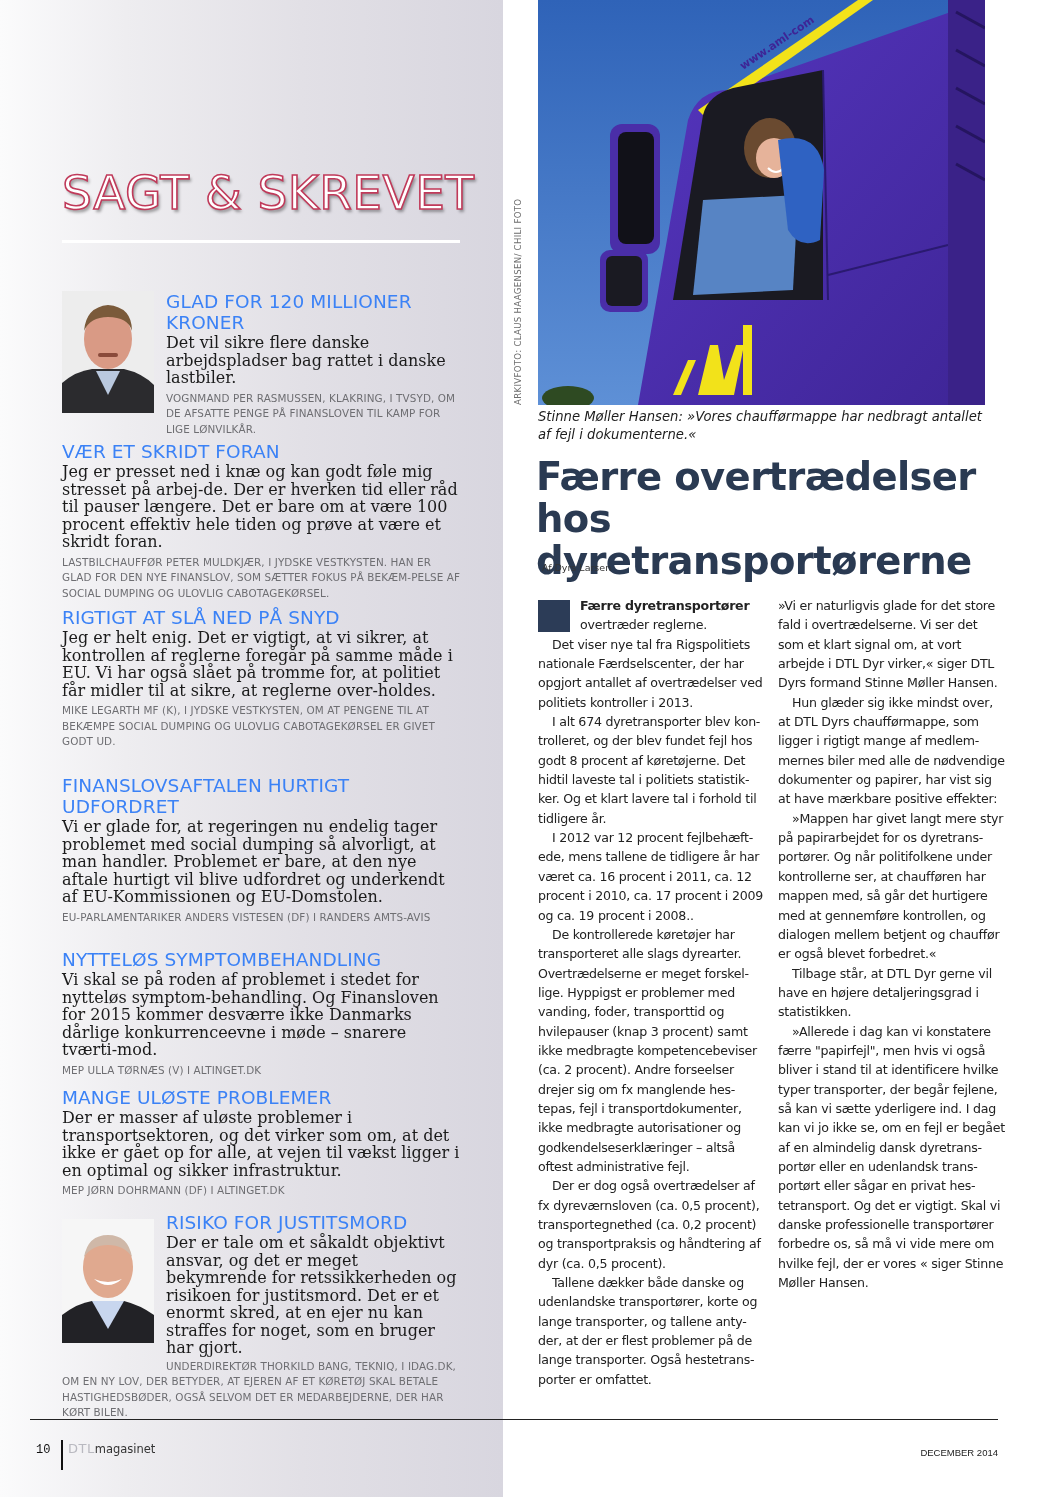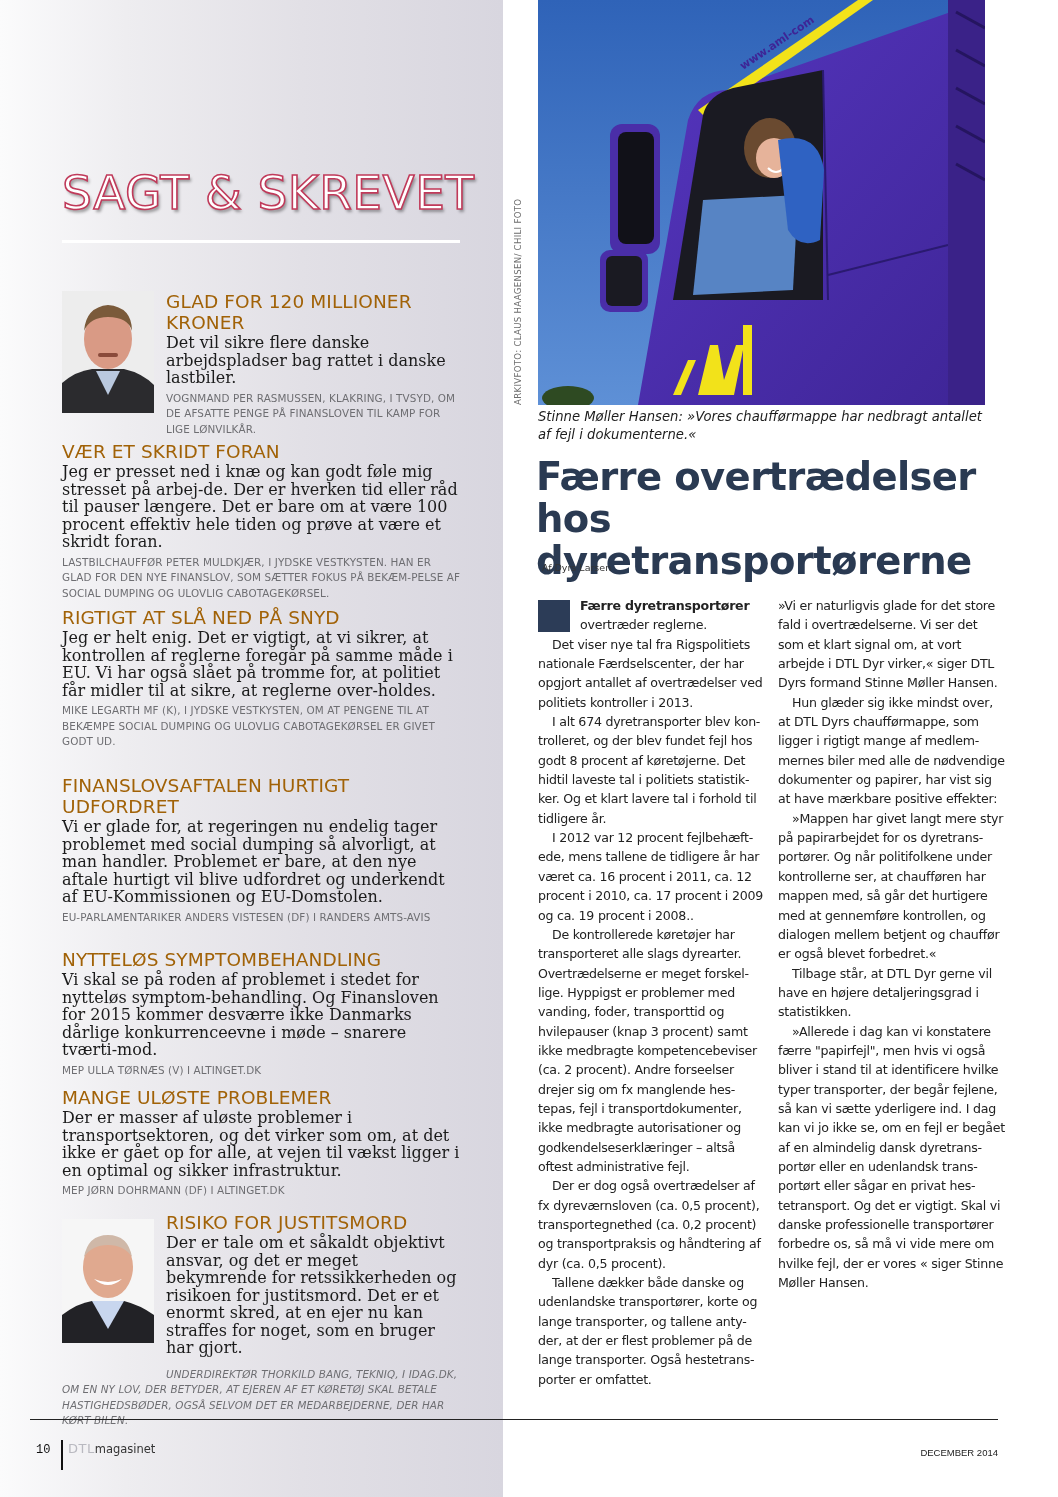--- a/index.html
+++ b/index.html
@@ -18,21 +18,21 @@
     -webkit-text-stroke: 1.6px #c03a5a;
     text-shadow: 2px 3px 3px rgba(0,0,0,0.35);
   }
   .section-rule {
     position: absolute; left: 62px; top: 240px; width: 398px; height: 3px; background: #ffffff;
   }
 
   .quote { position: absolute; left: 62px; width: 400px; }
   .quote .qtitle {
     font-family: "DejaVu Sans", sans-serif; font-weight: normal; font-size: 18.5px;
-    line-height: 21px; color: #a16207; letter-spacing: 0.1px; text-transform: uppercase;
+    line-height: 21px; color: #3b82f6; letter-spacing: 0.1px; text-transform: uppercase;
   }
   .quote .qbody {
     font-family: "DejaVu Serif", serif; font-size: 16px; line-height: 17.5px; color: #1b1b1b;
     margin-top: 1px;
   }
   .quote .qsrc {
     font-family: "DejaVu Sans", sans-serif; font-size: 10.4px; line-height: 15.5px; color: #6e6e72;
     text-transform: uppercase; margin-top: 4px; letter-spacing: 0.1px;
   }
   .quote.with-photo .qtext { margin-left: 104px; }
@@ -156,21 +156,21 @@
     <path d="M22 38 Q26 16 46 16 Q66 16 70 38 Q62 26 46 26 Q30 26 22 38 Z" fill="#cfb8a8"></path>
     <path d="M32 60 Q46 72 60 60 Q46 66 32 60 Z" fill="#ffffff"></path>
   </svg>
 </div>
 
 <div class="quote with-photo" style="top:1212px;">
   <div class="qtext">
     <div class="qtitle">RISIKO FOR JUSTITSMORD</div>
     <div class="qbody">Der er tale om et såkaldt objektivt ansvar, og det er meget bekymrende for retssikkerheden og risikoen for justitsmord. Det er et enormt skred, at en ejer nu kan straffes for noget, som en bruger har gjort.</div>
   </div>
-  <div class="qsrc" style="text-indent:104px; margin-top:10px;font-style:italic;">Underdirektør Thorkild Bang, Tekniq, i Idag.dk,  om en ny lov, der betyder, at ejeren af et køretøj skal betale hastighedsbøder, også selvom det er medarbejderne, der har kørt bilen.</div>
+  <div class="qsrc" style="text-indent:104px; margin-top:2px;">Underdirektør Thorkild Bang, Tekniq, i Idag.dk,  om en ny lov, der betyder, at ejeren af et køretøj skal betale hastighedsbøder, også selvom det er medarbejderne, der har kørt bilen.</div>
 </div>
 
 <div class="photo-credit">ARKIVFOTO: CLAUS HAAGENSEN/ CHILI FOTO</div>
 
 <div class="hero">
   <svg width="447" height="405" viewBox="0 0 447 405">
     <defs>
       <linearGradient id="sky" x1="0" y1="0" x2="0" y2="1">
         <stop offset="0" stop-color="#2f63b8"></stop>
         <stop offset="1" stop-color="#5e90d6"></stop>

